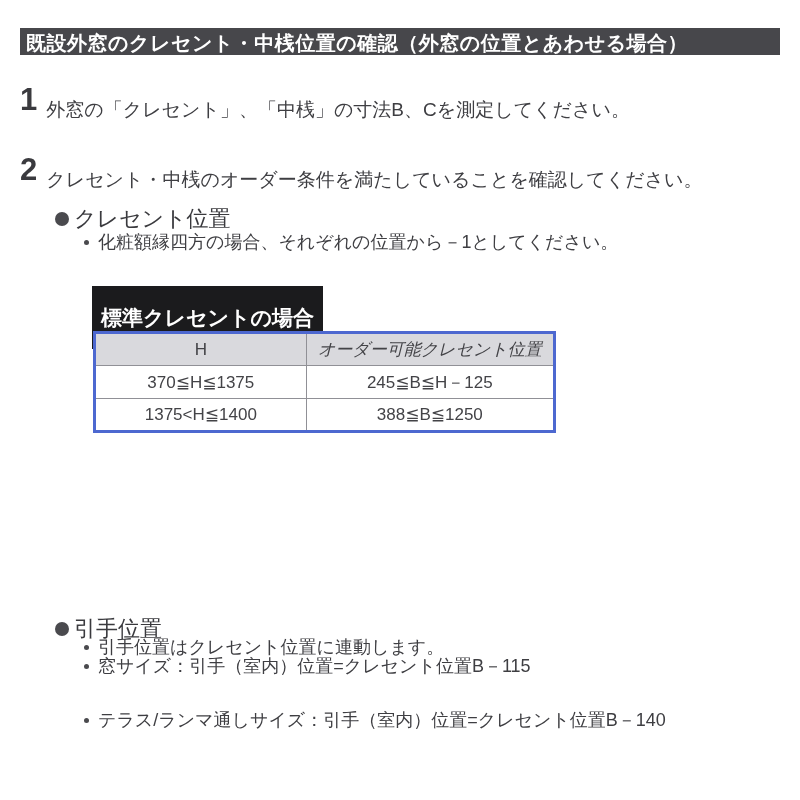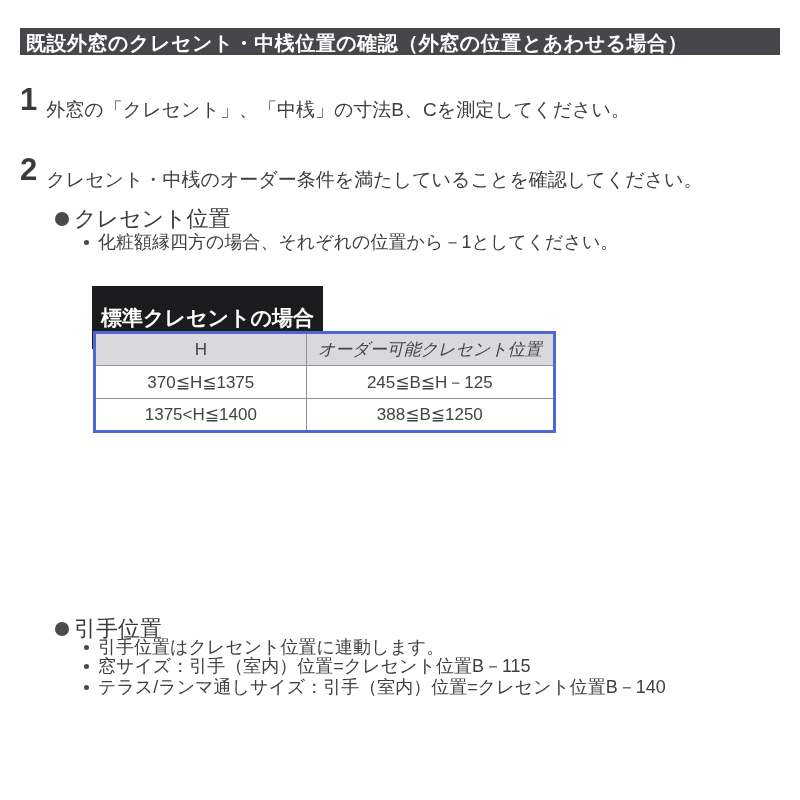--- a/index.html
+++ b/index.html
@@ -57,21 +57,21 @@
   }
   .sub-note {
     position: absolute; left: 84px;
     display: flex; align-items: center;
     font-size: 18px;
     white-space: nowrap;
   }
   .sub-note-crescent { top: 230px; }
   .hnote-1 { top: 635px; }
   .hnote-2 { top: 654px; }
-  .hnote-3 { top: 675px; }
+  .hnote-3 { top: 708px; }
   .small-dot {
     width: 5px; height: 5px;
     border-radius: 50%;
     background: #4a4a4e;
     margin-right: 9px;
     flex: 0 0 auto;
   }
   .table-label {
     position: absolute; left: 92px; top: 286px;
     display: inline-block;

